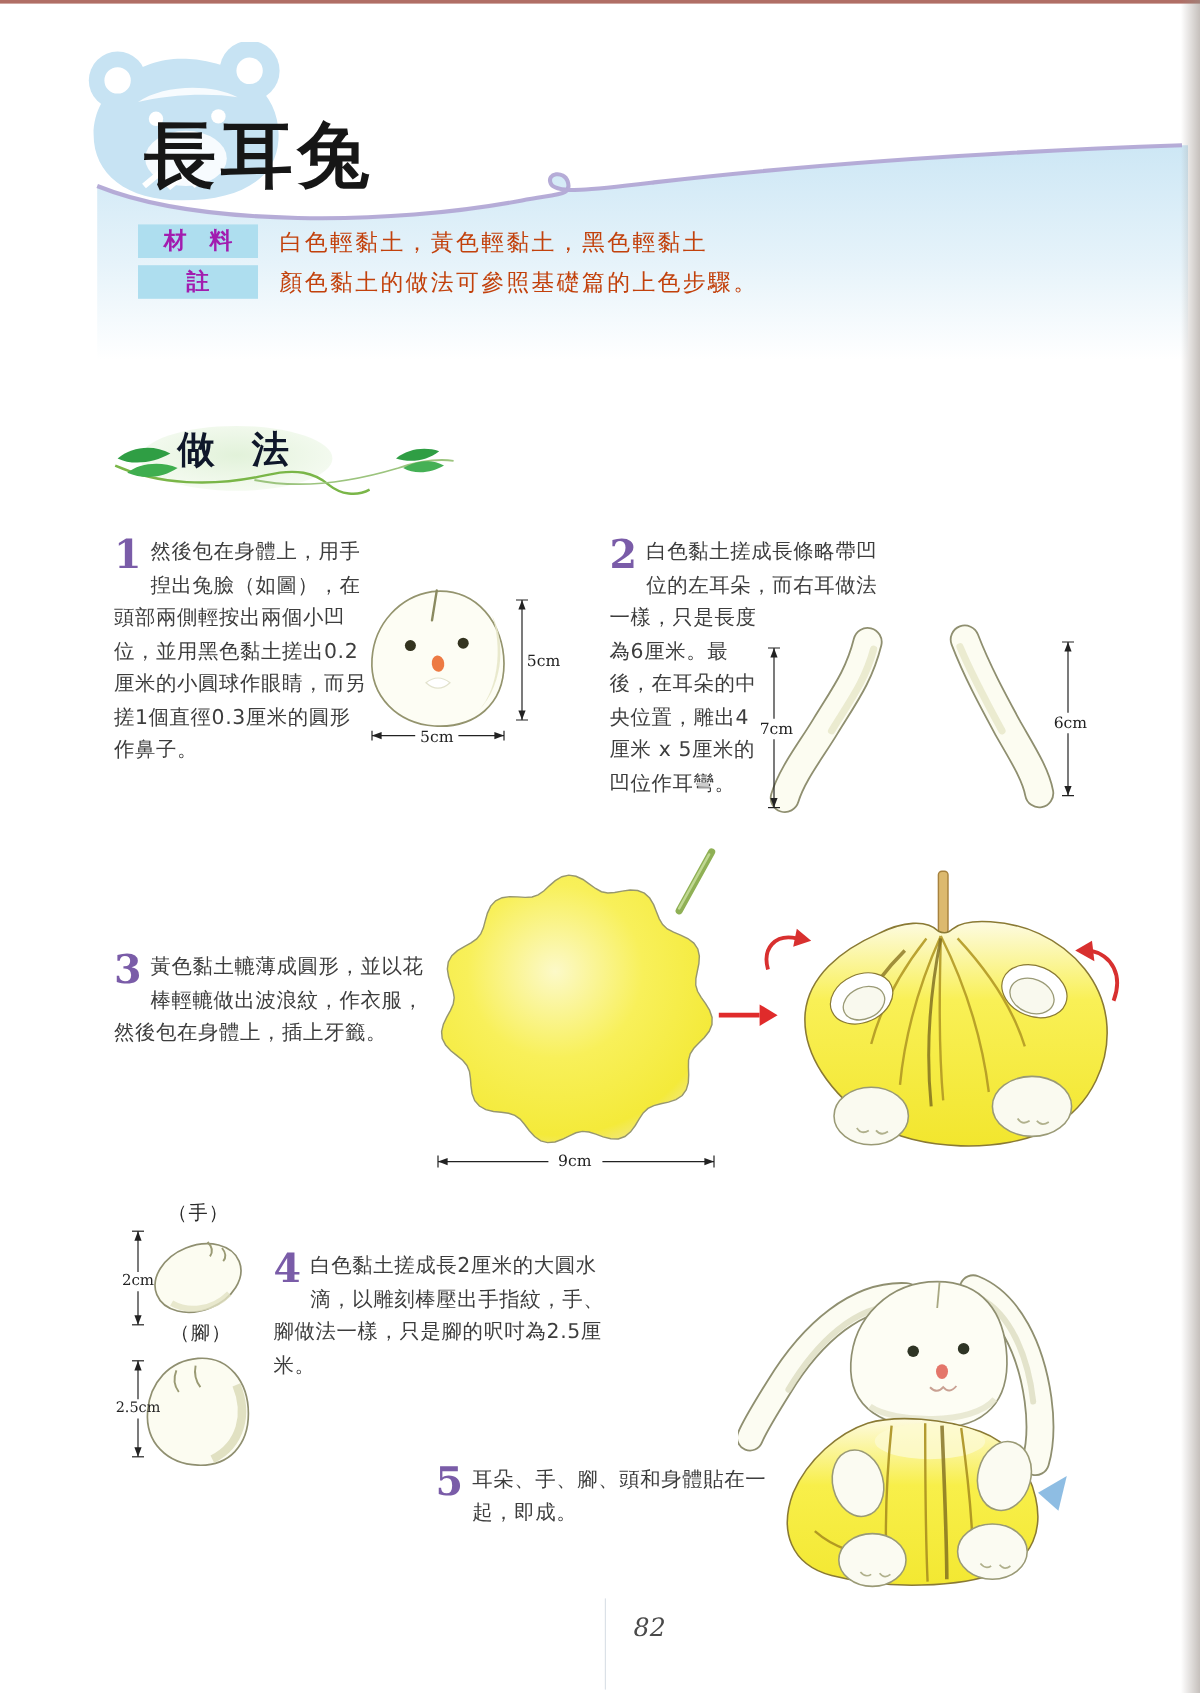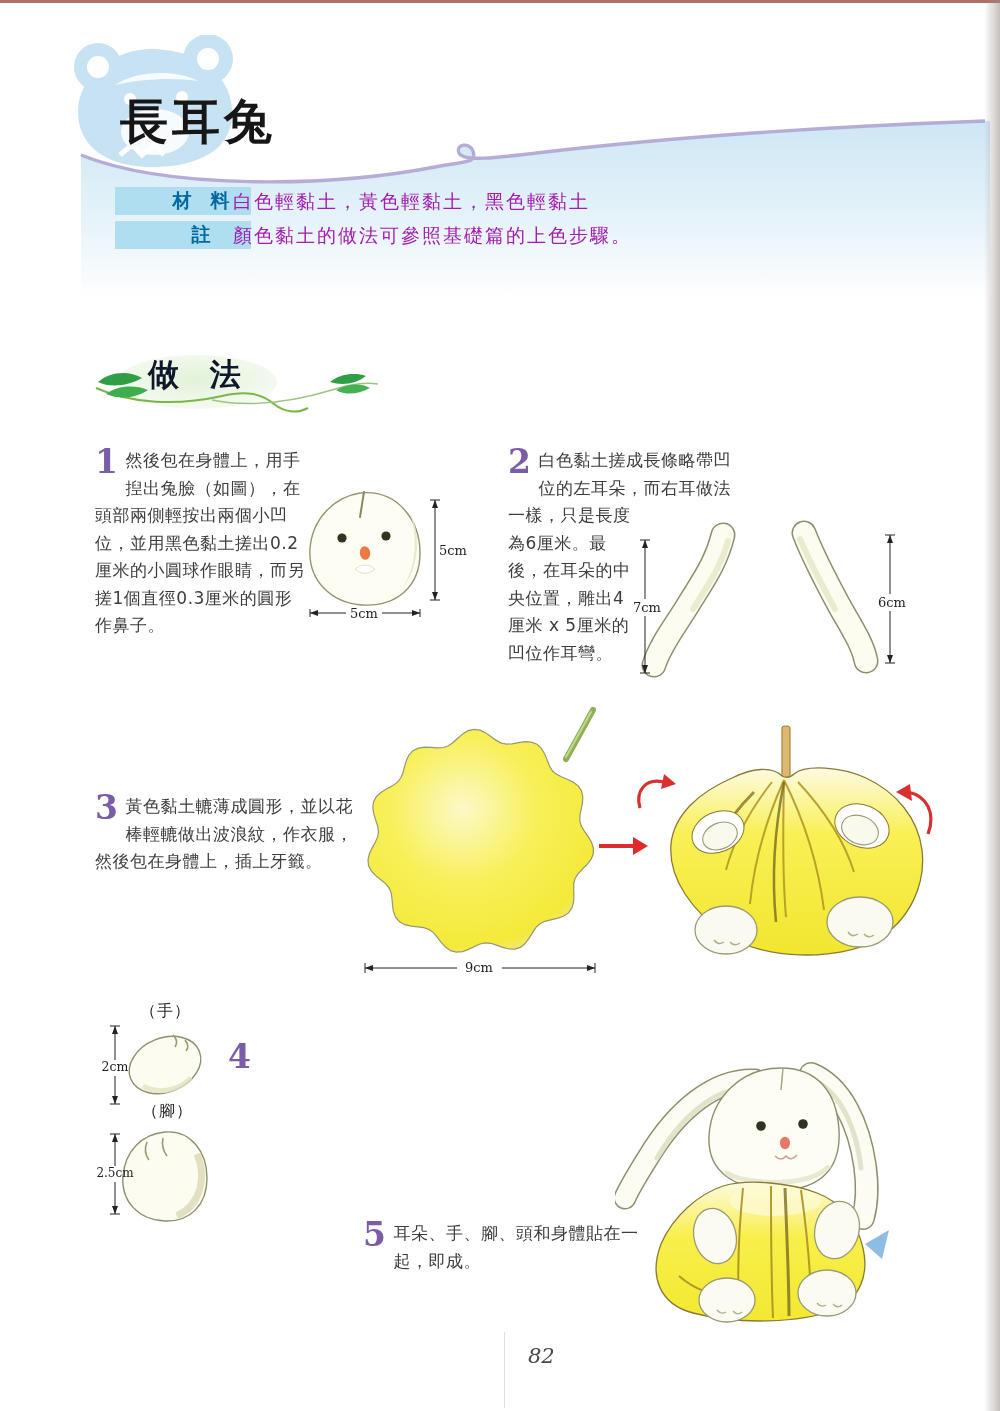--- a/index.html
+++ b/index.html
@@ -6,26 +6,26 @@
   #page{position:relative;width:1000px;height:1411px;background:#ffffff;overflow:hidden;
         font-family:"DejaVu Sans",sans-serif;}
   .abs{position:absolute;}
   
   .top-edge{position:absolute;left:0;top:0;width:100%;height:3px;background:#9c4a3e;opacity:.8;}
   
   .right-edge{position:absolute;right:0;top:0;bottom:0;width:16px;
       background:linear-gradient(to right,rgba(186,176,168,0),rgba(150,140,133,.55));}
   .crease{position:absolute;left:504px;top:1332px;width:1px;height:76px;background:rgba(190,200,212,.55);}
   .title{position:absolute;left:120px;top:90px;font-family:"DejaVu Serif",serif;
-      font-size:48px;font-weight:600;letter-spacing:4px;color:#161616;z-index:3;}
+      font-size:60px;font-weight:600;letter-spacing:4px;color:#161616;z-index:3;}
   .badge{position:absolute;left:115px;width:100px;height:28px;background:#aedeef;
-      color:#0369a1;font-family:"DejaVu Serif",serif;font-size:19px;font-weight:600;
-      display:flex;align-items:center;justify-content:center;z-index:3;padding-left:36px;}
+      color:#a21caf;font-family:"DejaVu Serif",serif;font-size:19px;font-weight:600;
+      display:flex;align-items:center;justify-content:center;z-index:3;}
   .info-text{position:absolute;left:233px;font-family:"DejaVu Serif",serif;font-size:19px;
-      letter-spacing:2px;color:#a21caf;z-index:3;}
+      letter-spacing:2px;color:#c2410c;z-index:3;}
   .method-banner{position:absolute;left:92px;top:342px;width:300px;height:85px;}
   .method-title{position:absolute;left:56px;top:12px;font-family:"DejaVu Serif",serif;
       font-size:31px;font-weight:700;letter-spacing:10px;color:#0f172a;}
   .step{position:absolute;font-size:17px;line-height:27.5px;color:#3d3d3d;letter-spacing:.5px;}
   .step .num{float:left;font-family:"DejaVu Serif",serif;font-size:33px;line-height:30px;
       font-weight:700;color:#7a5ca8;margin-right:7px;}
   .push-r{float:right;width:0;height:55px;}
   .spacer-r{float:right;clear:right;width:108px;height:175px;}
   .fig-label{position:absolute;font-family:"DejaVu Serif",serif;font-size:16px;color:#2a2a2a;letter-spacing:1px;}
   .page-num{position:absolute;left:512px;top:1344px;font-family:"DejaVu Serif",serif;
@@ -250,21 +250,21 @@
         <line x1="30" y1="62" x2="30" y2="94"></line>
       <line x1="25" y1="14" x2="35" y2="14"></line>
         <line x1="25" y1="94" x2="35" y2="94"></line>
     </g>
     <polygon points="30,14 27,22 33,22" fill="#222"></polygon>
     <polygon points="30,94 27,86 33,86" fill="#222"></polygon>
     <text x="30" y="57" font-size="12" text-anchor="middle">2.5cm</text>
   </svg>
 
   <div class="step" style="left:228px;top:1042px;width:288px;">
-    <span class="num">4</span>
+    <span class="num">4</span><span>白色黏土搓成長2厘米的大圓水滴，以雕刻棒壓出手指紋，手、腳做法一樣，只是腳的呎吋為2.5厘米。</span>
   </div>
 
   <div class="step" style="left:363px;top:1220px;width:292px;">
     <span class="num">5</span><span>耳朵、手、腳、頭和身體貼在一起，即成。</span>
   </div>
 
   <svg class="abs" style="left:615px;top:1038px;" width="345" height="325" viewBox="0 0 345 325">
     <defs>
       <linearGradient id="dressg" x1="0" y1="0" x2="0" y2="1">
         <stop offset="0" stop-color="#fdfae0"></stop>

